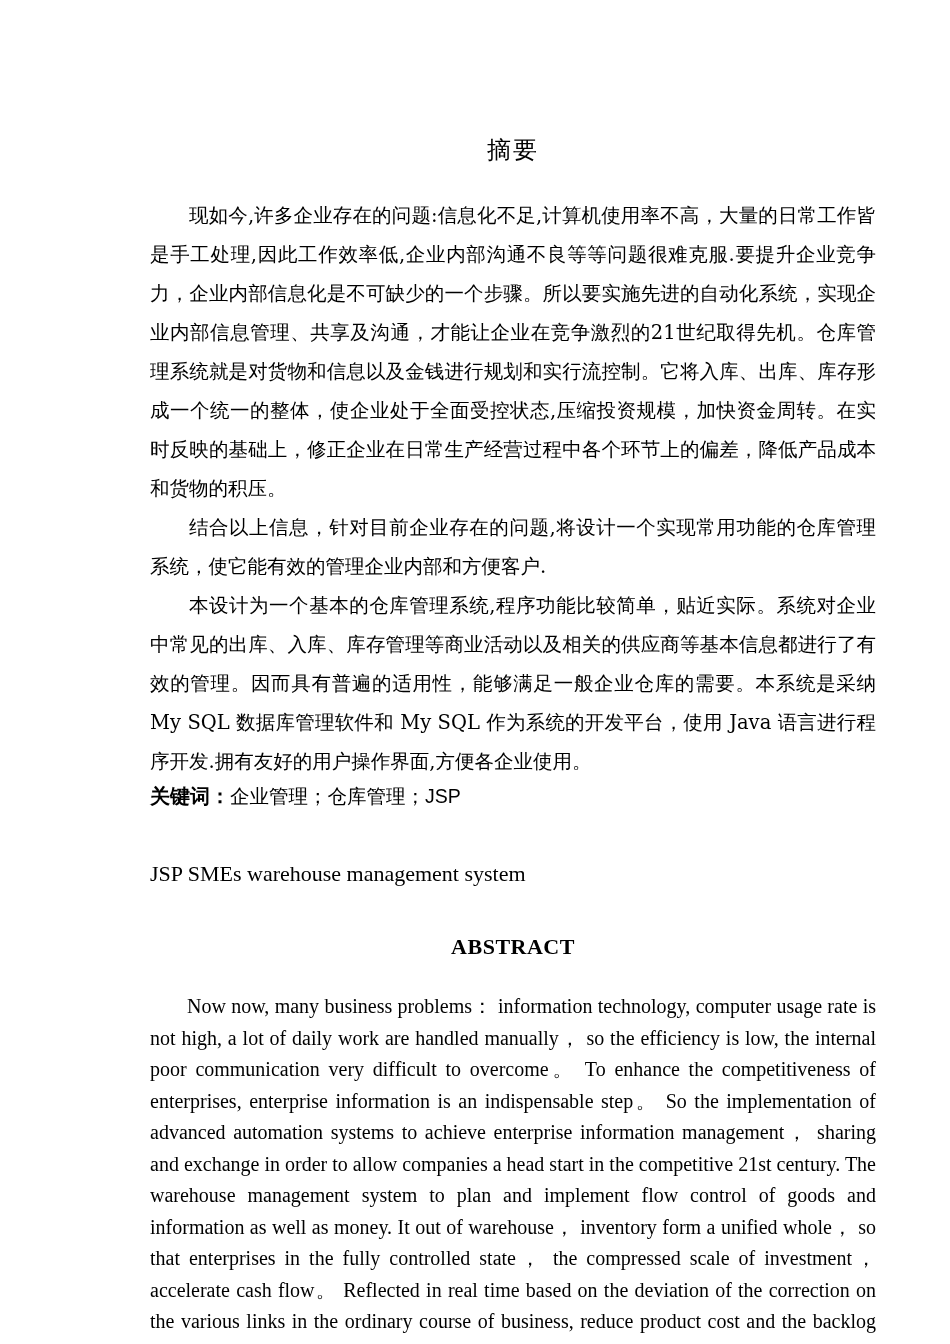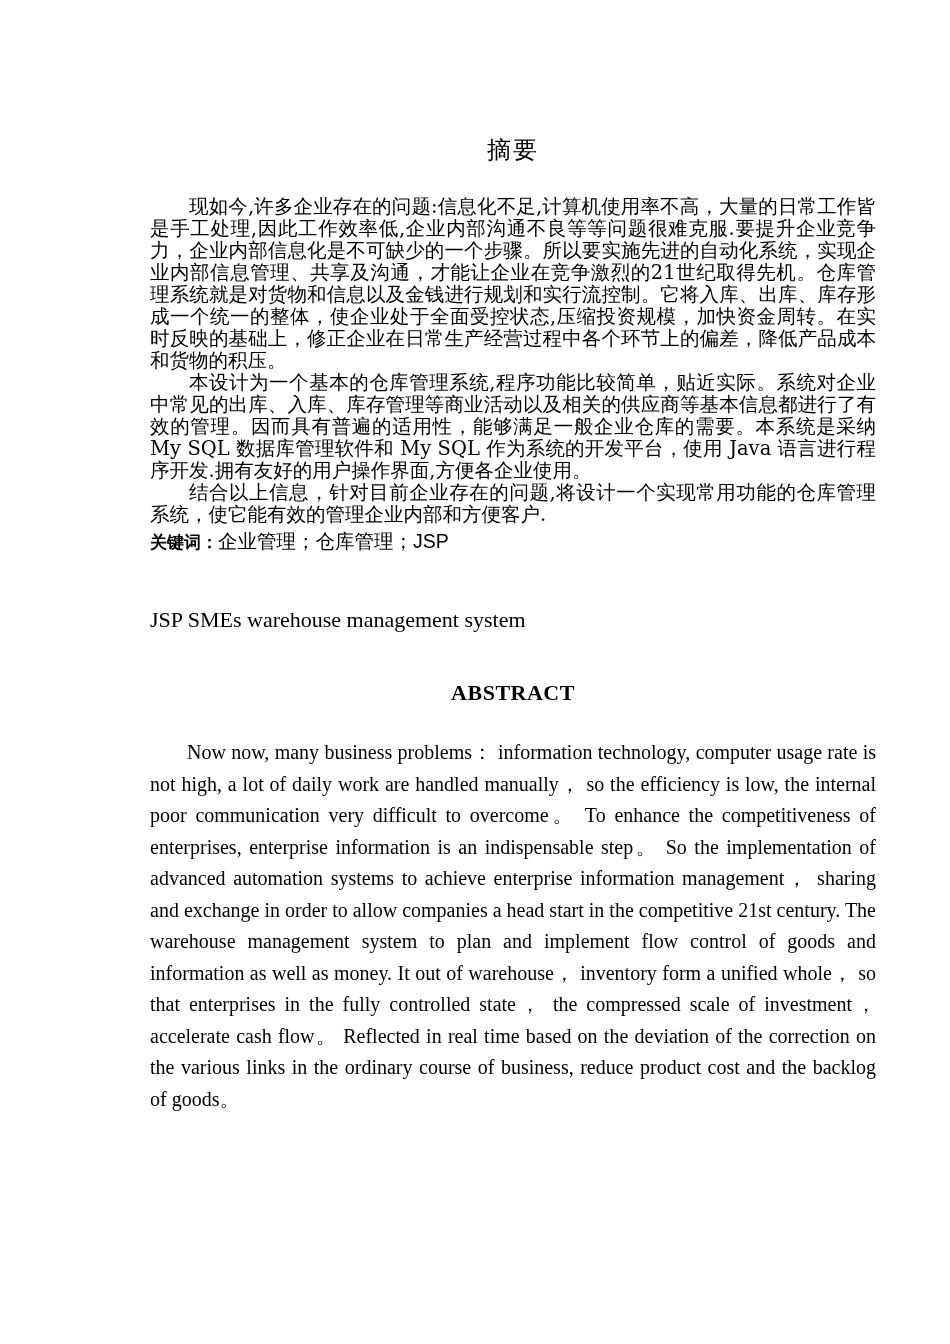--- a/index.html
+++ b/index.html
@@ -37,21 +37,21 @@
     font-weight: 400;
     font-family: "DejaVu Sans", "Liberation Sans", sans-serif;
     margin: 0;
     padding-top: 130px;
     letter-spacing: 2px;
   }
 
   
   .cn-para {
     font-size: 19.5px;
-    line-height: 22px;
+    line-height: 39px;
     text-align: justify;
     text-justify: inter-ideograph;
     text-indent: 39px;
     margin: 0;
     font-family: "DejaVu Serif", "Liberation Serif", serif;
     word-break: break-all;
   }
   .cn-para.first {
     margin-top: 34px;
   }
@@ -60,21 +60,21 @@
   .cn-keywords {
     font-size: 19.5px;
     line-height: 31.2px;
     margin: 0;
     text-indent: 0;
     font-family: "DejaVu Serif", "Liberation Serif", serif;
   }
   .cn-keywords .kw-label {
     font-weight: bold;
     font-family: Liberation Serif, serif;
-    font-size: 17px;
+    font-size: 20px;
   }
   .cn-keywords .kw-value {
     font-family: Liberation Sans, sans-serif;
   }
 
   
   .en-title {
     font-size: 22px;
     line-height: 1;
     font-weight: 400;
@@ -115,23 +115,23 @@
 </head>
 <body>
 
 <div class="page">
   <div class="content">
 
     <h1 class="cn-heading">摘要</h1>
 
     <p class="cn-para first">现如今,许多企业存在的问题:信息化不足,计算机使用率不高，大量的日常工作皆是手工处理,因此工作效率低,企业内部沟通不良等等问题很难克服.要提升企业竞争力，企业内部信息化是不可缺少的一个步骤。所以要实施先进的自动化系统，实现企业内部信息管理、共享及沟通，才能让企业在竞争激烈的21世纪取得先机。仓库管理系统就是对货物和信息以及金钱进行规划和实行流控制。它将入库、出库、库存形成一个统一的整体，使企业处于全面受控状态,压缩投资规模，加快资金周转。在实时反映的基础上，修正企业在日常生产经营过程中各个环节上的偏差，降低产品成本和货物的积压。</p>
 
+    <p class="cn-para">结合以上信息，针对目前企业存在的问题,将设计一个实现常用功能的仓库管理系统，使它能有效的管理企业内部和方便客户.</p>
+
     <p class="cn-para">本设计为一个基本的仓库管理系统,程序功能比较简单，贴近实际。系统对企业中常见的出库、入库、库存管理等商业活动以及相关的供应商等基本信息都进行了有效的管理。因而具有普遍的适用性，能够满足一般企业仓库的需要。本系统是采纳 My SQL 数据库管理软件和 My SQL 作为系统的开发平台，使用 Java 语言进行程序开发.拥有友好的用户操作界面,方便各企业使用。</p>
-
-    <p class="cn-para">结合以上信息，针对目前企业存在的问题,将设计一个实现常用功能的仓库管理系统，使它能有效的管理企业内部和方便客户.</p>
 
     <p class="cn-keywords">
       <span class="kw-label">关键词：</span><span class="kw-value">企业管理；仓库管理；JSP</span>
     </p>
 
     <h2 class="en-title">JSP SMEs warehouse management system</h2>
 
     <h2 class="en-heading">ABSTRACT</h2>
 
     <div class="en-body">

